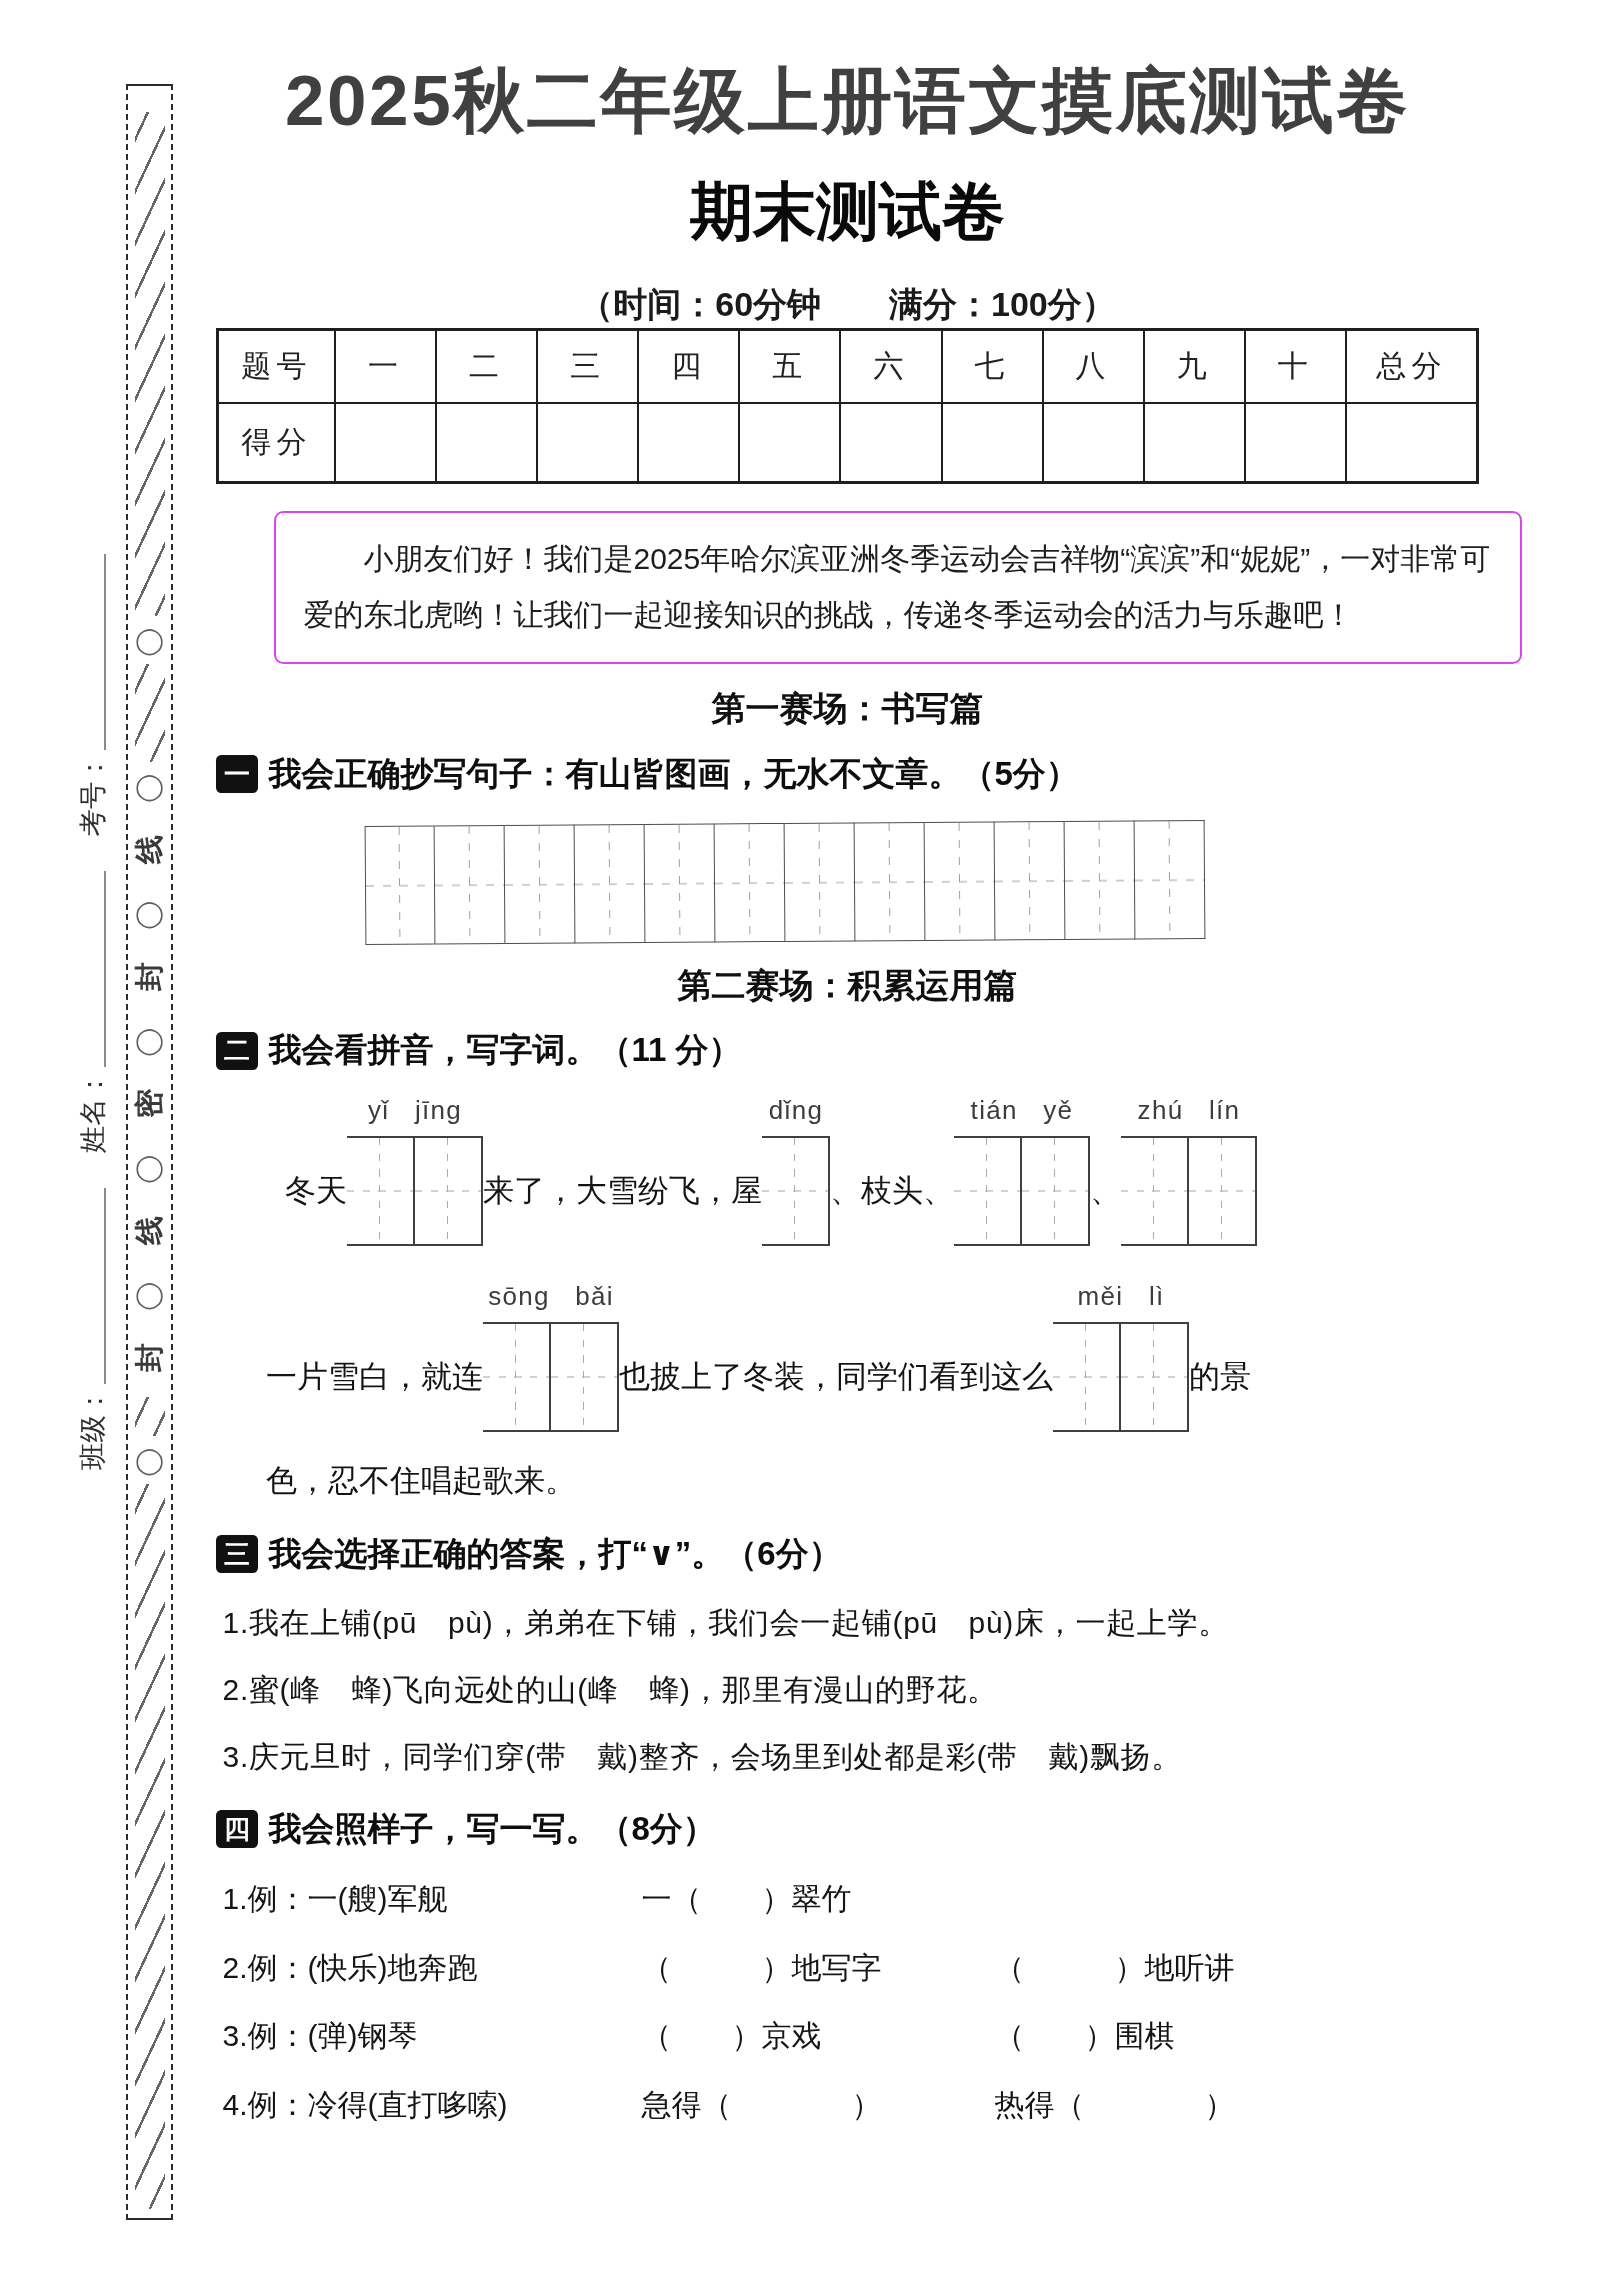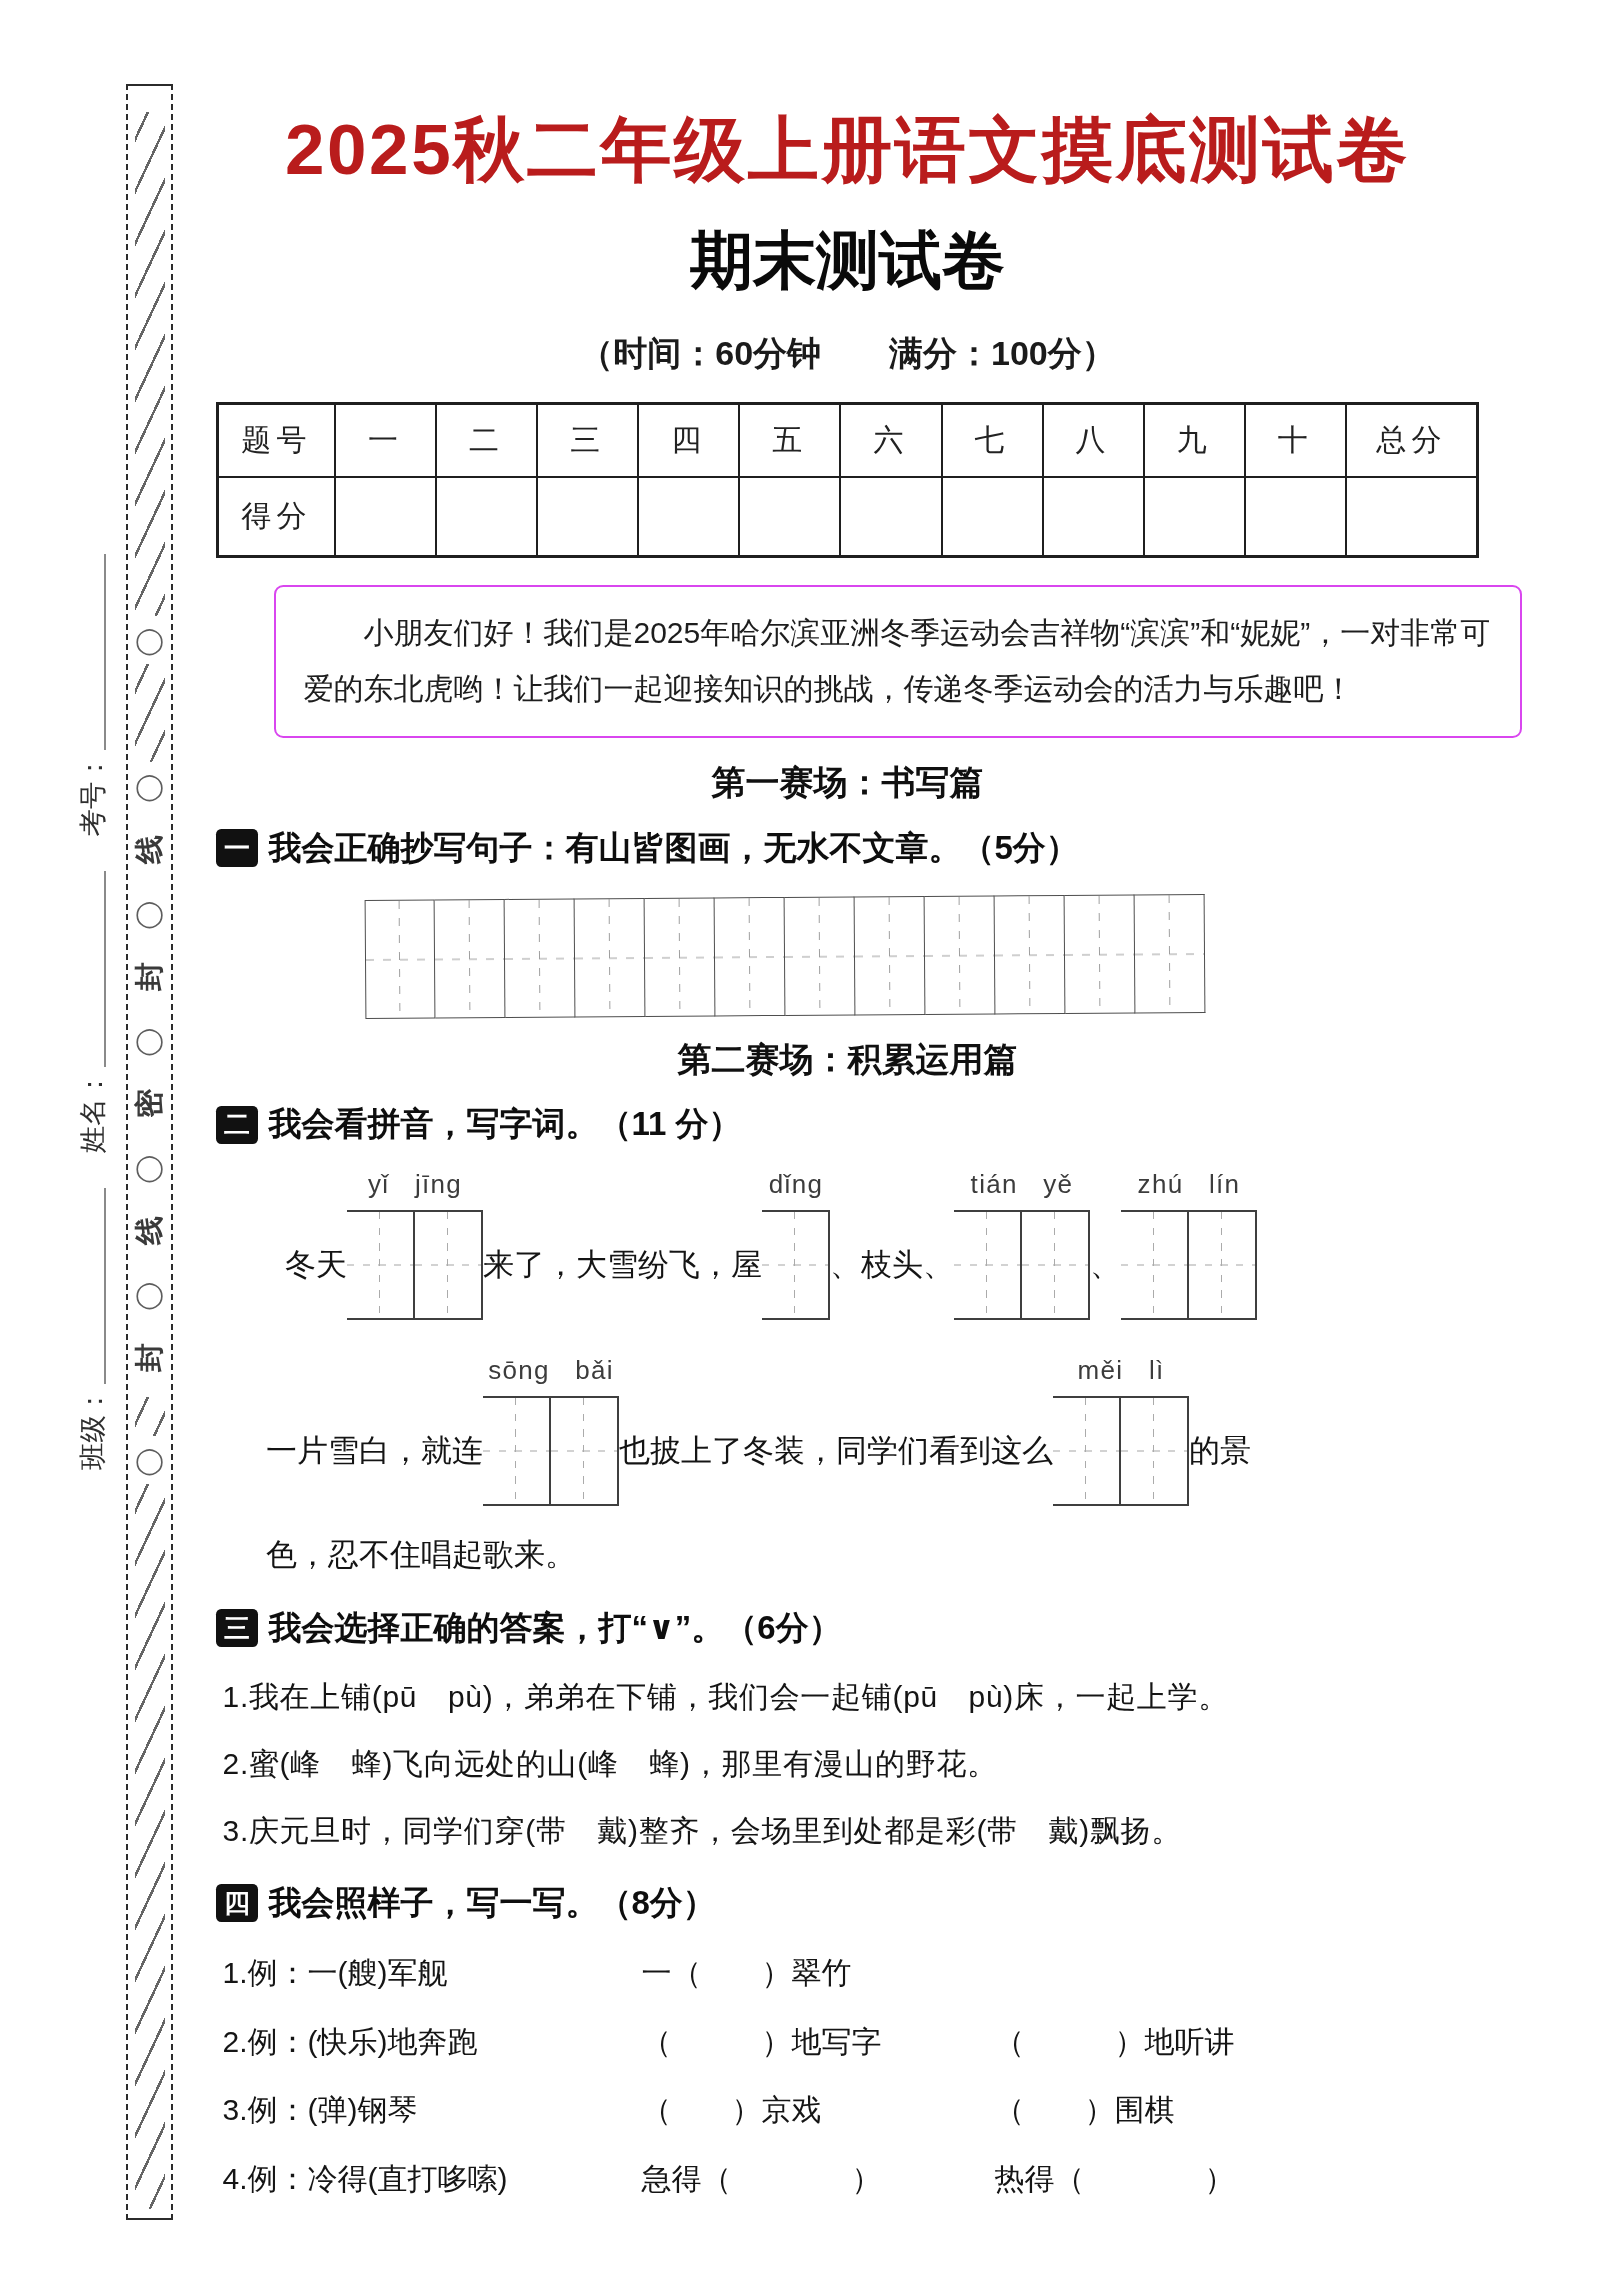--- a/index.html
+++ b/index.html
@@ -31,26 +31,26 @@
     transform:rotate(-90deg);
     display:flex; align-items:center; justify-content:space-between;
     font-size:27.5px; color:#2e2e2e;
   }
   .student-field{ display:flex; align-items:center; }
   .student-field .blank{ display:inline-block; width:196px; border-bottom:2px solid #8a8a8a; height:26px; margin-left:3.9px; }
 
   
   .main{ position:absolute; left:216px; top:0; width:1263px; }
 
-  .title{ margin-top:103px; text-align:center; font-size:71px; font-weight:900; letter-spacing:2.6px; color:#b91c1c; }
+  .title{ margin-top:54px; text-align:center; font-size:71px; font-weight:900; letter-spacing:2.6px; color:#404040; }
   .subtitle{ margin-top:19.6px; text-align:center; font-size:63px; font-weight:900; color:#0a0a0a; }
   .meta{ margin-top:27.5px; text-align:center; font-size:34px; font-weight:700; color:#1b1b1b; }
 
   
-  .score-table{ margin-top:25px; border:3.3px solid #1f1f1f; display:flex; flex-direction:column;text-align:center; }
+  .score-table{ border:3.3px solid #1f1f1f; display:flex; flex-direction:column;text-align:center; }
   .score-row{ display:flex; }
   .score-row.head{ border-bottom:2px solid #1f1f1f; }
   .score-cell{
     border-left:2px solid #1f1f1f; flex:1; height:71px;
     display:flex; align-items:center; justify-content:center;
     font-size:30px; color:#222; letter-spacing:5.2px;
   }
   .score-cell:first-child{ border-left:none; flex:0 0 115px; }
   .score-cell:last-child{ flex:0 0 131px; }
   .score-row.vals .score-cell{ height:77px; }

